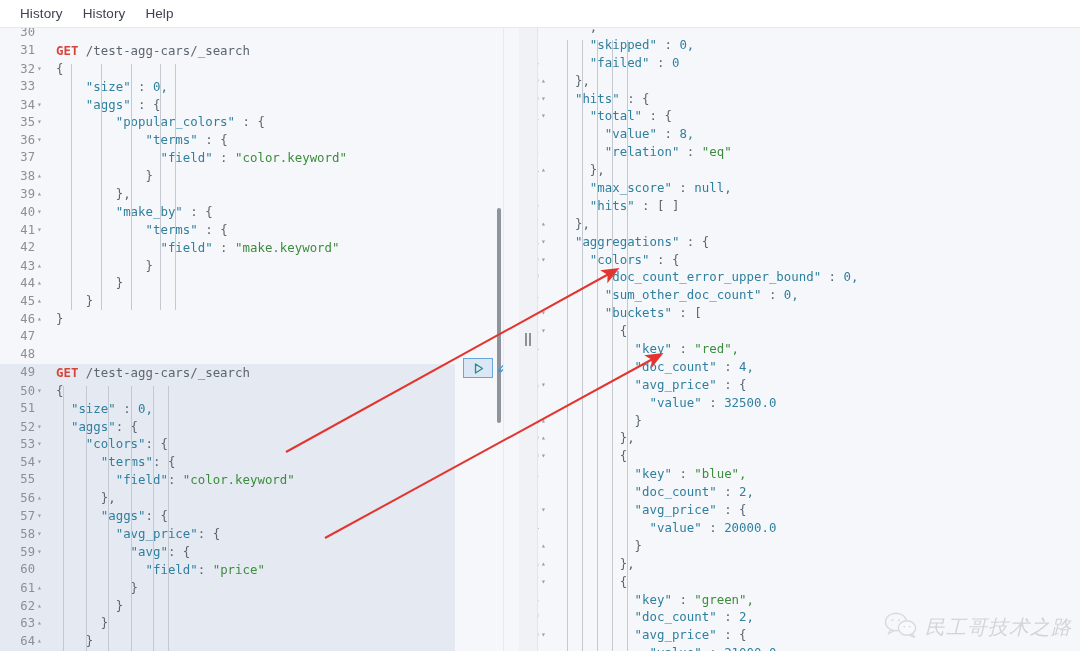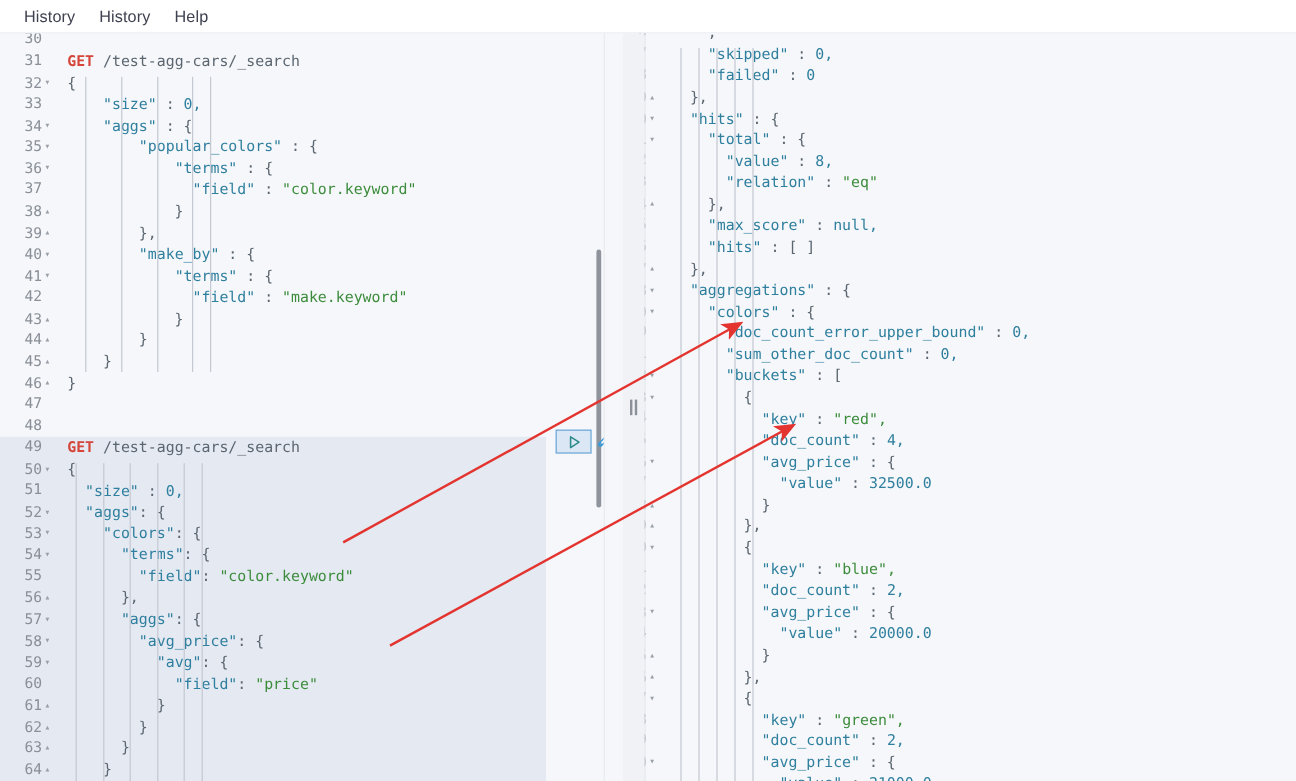--- a/index.html
+++ b/index.html
@@ -150,13 +150,28 @@
       <marker id="ah" markerWidth="9" markerHeight="9" refX="7" refY="4.5" orient="auto" markerUnits="strokeWidth">
         <polygon points="0,0.8 9,4.5 0,8.2 2.2,4.5" fill="#e3342f"></polygon>
       </marker>
     </defs>
     <g id="arrow-group">
         <line x1="286" y1="424" x2="616" y2="242" stroke="#e3342f" stroke-width="2" marker-end="url(#ah)"></line>
         <line x1="325" y1="510" x2="660" y2="327" stroke="#e3342f" stroke-width="2" marker-end="url(#ah)"></line>
       </g>
   </svg>
 
+  <div id="watermark">
+    <span>
+      <svg width="34" height="28" viewBox="0 0 34 28">
+        <ellipse cx="12" cy="11" rx="10.5" ry="8.8" fill="none" stroke="#c3c8d0" stroke-width="1.4"></ellipse>
+        <path d="M6.5 18.5 L4.2 23 L9.3 20.2 Z" fill="none" stroke="#c3c8d0" stroke-width="1.4" stroke-linejoin="round"></path>
+        <circle cx="8.4" cy="9.2" r="1.05" fill="#c3c8d0"></circle>
+        <circle cx="15" cy="9.2" r="1.05" fill="#c3c8d0"></circle>
+        <ellipse cx="23" cy="17" rx="8.6" ry="7.2" fill="#fafbfc" stroke="#c3c8d0" stroke-width="1.4"></ellipse>
+        <path d="M28.4 22.8 L30.6 26.4 L26.2 24.5 Z" fill="#fafbfc" stroke="#c3c8d0" stroke-width="1.4" stroke-linejoin="round"></path>
+        <circle cx="20.2" cy="15.6" r=".95" fill="#c3c8d0"></circle>
+        <circle cx="25.8" cy="15.6" r=".95" fill="#c3c8d0"></circle>
+      </svg>
+    </span>
+    <span class="wm-text">民工哥技术之路</span>
+  </div>
 </div>
 
 </body></html>

